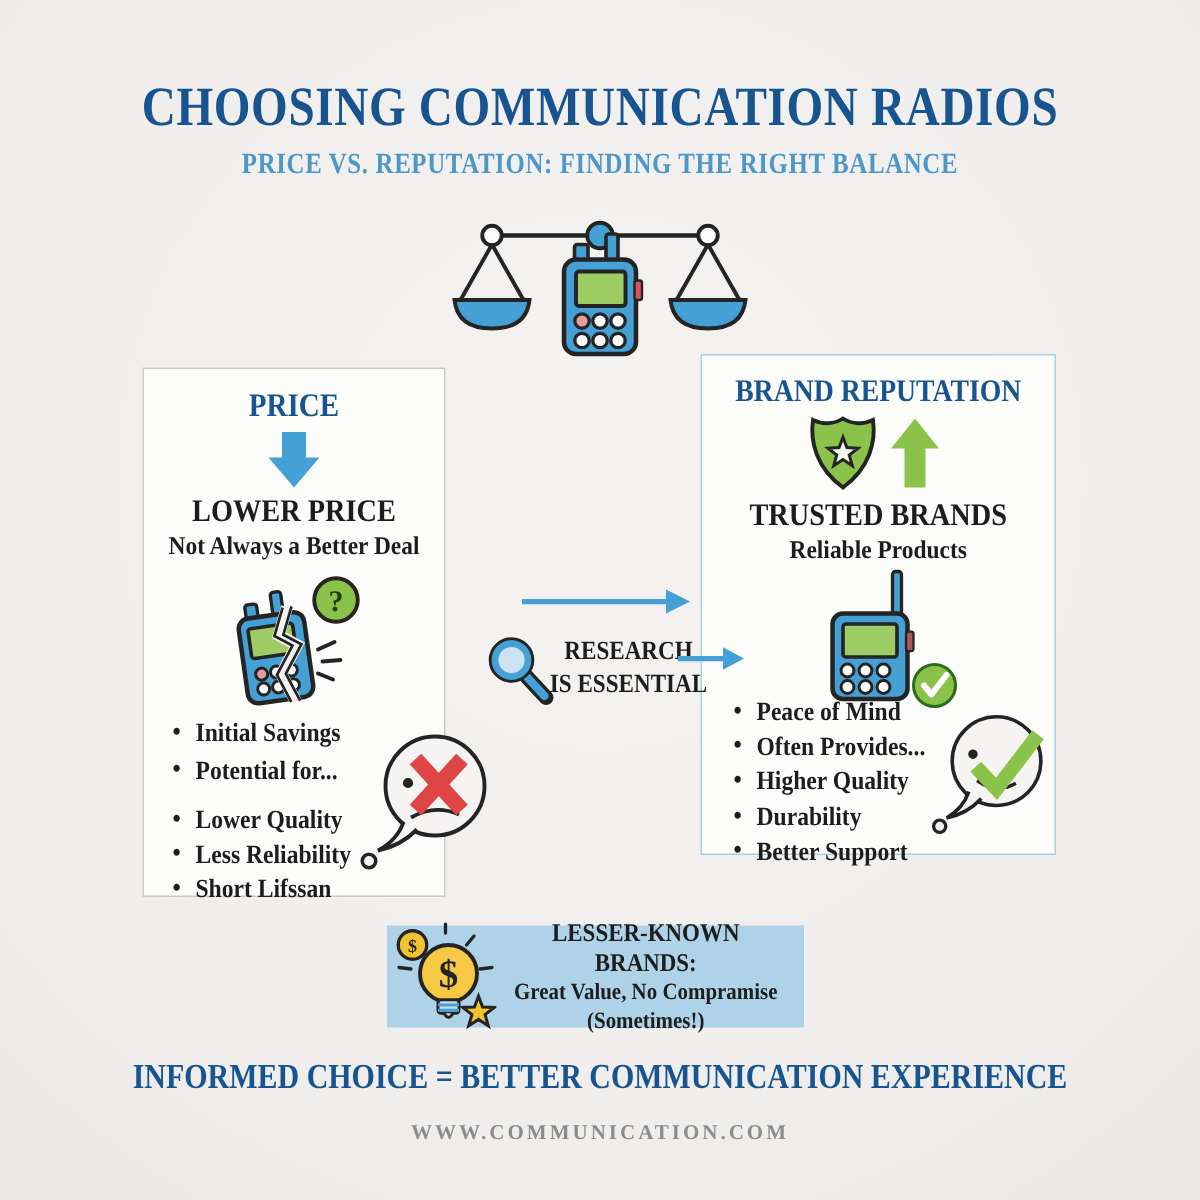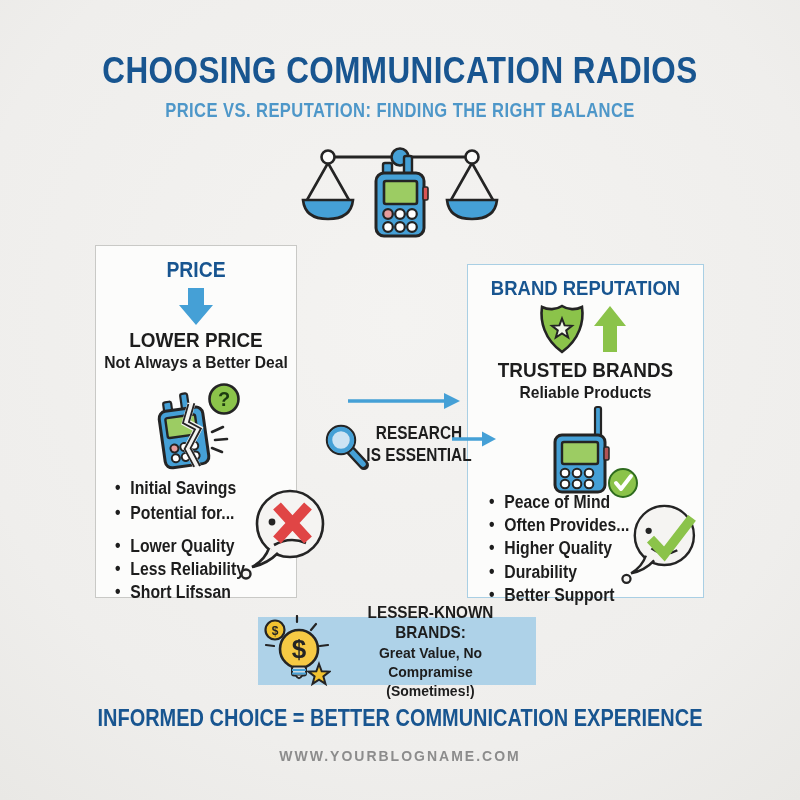--- a/index.html
+++ b/index.html
@@ -1,30 +1,30 @@
 <!DOCTYPE html>
 <html><head>
 <meta charset="utf-8">
 <style>
   html,body{margin:0;padding:0;background:#e4e3e1;}
   .stage{
     position:relative;width:800px;height:800px;margin:0 auto;
     background:#f1f0ee;
     background-image:radial-gradient(circle at 50% 40%, #f4f3f1 0%, #efeeec 70%, #e9e8e5 100%);
-    font-family:Liberation Sans, sans-serif;
+    font-family:Liberation Serif, serif;
     color:#1d1d1d;overflow:hidden;
   }
   .ctr{position:absolute;left:0;width:800px;text-align:center;}
   .cond{transform:scaleX(.85);}
   .title{top:50px;font-size:37px;font-weight:bold;color:#185590;letter-spacing:.5px;}
   .subtitle{top:99px;font-size:19.5px;font-weight:bold;color:#4e97c9;letter-spacing:.5px;}
   .scale-wrap{position:absolute;left:300px;top:143px;width:200px;height:100px;}
   .box{position:absolute;background:#fcfcfb;border:1px solid #c9c9c6;box-sizing:border-box;}
   .box.price{left:95px;top:245px;width:202px;height:353px;}
-  .box.reputation{left:467px;top:264px;width:237px;height:334px;border-color:#a9cfe4;}
+  .box.reputation{left:467px;top:236px;width:237px;height:334px;border-color:#a9cfe4;}
   .box-title{margin:11px 0 0;text-align:center;font-size:22px;font-weight:bold;color:#185590;transform:scaleX(.88);}
   .icon-center{display:block;margin:5px auto 0;}
   .h-black{margin:2px 0 0;text-align:center;font-size:21px;font-weight:bold;transform:scaleX(.9);}
   .sub-black{margin:1px 0 0;text-align:center;font-size:17px;font-weight:bold;transform:scaleX(.92);}
   ul.bullets{list-style:none;margin:0;padding:0;font-size:17.5px;font-weight:bold;
     transform:scaleX(.9);transform-origin:left top;}
   ul.bullets li{position:relative;padding-left:17px;}
   ul.bullets li::before{content:"\2022";position:absolute;left:0;top:-1px;}
   .price-bullets-1{position:absolute;left:19px;top:230px;line-height:25px;}
   .price-bullets-2{position:absolute;left:19px;top:289px;line-height:23px;}
@@ -193,15 +193,15 @@
       <polygon points="56,49 58.7,56.3 66.5,56.6 60.4,61.4 62.5,68.9 56,64.6 49.5,68.9 51.6,61.4 45.5,56.6 53.3,56.3" fill="#f2c230" stroke="#242424" stroke-width="2"></polygon>
     </svg>
     <div class="banner-text">
       <div class="banner-title">LESSER-KNOWN BRANDS:</div>
       <div class="banner-line">Great Value, No Compramise</div>
       <div class="banner-line">(Sometimes!)</div>
     </div>
   </div>
 
   <div class="ctr tagline cond">INFORMED CHOICE = BETTER COMMUNICATION EXPERIENCE</div>
-  <div class="ctr website">WWW.YOURBLOGNAME.COM</div>
+  <div class="ctr website">WWW.COMMUNICATION.COM</div>
 
 </div>
 
 </body></html>

